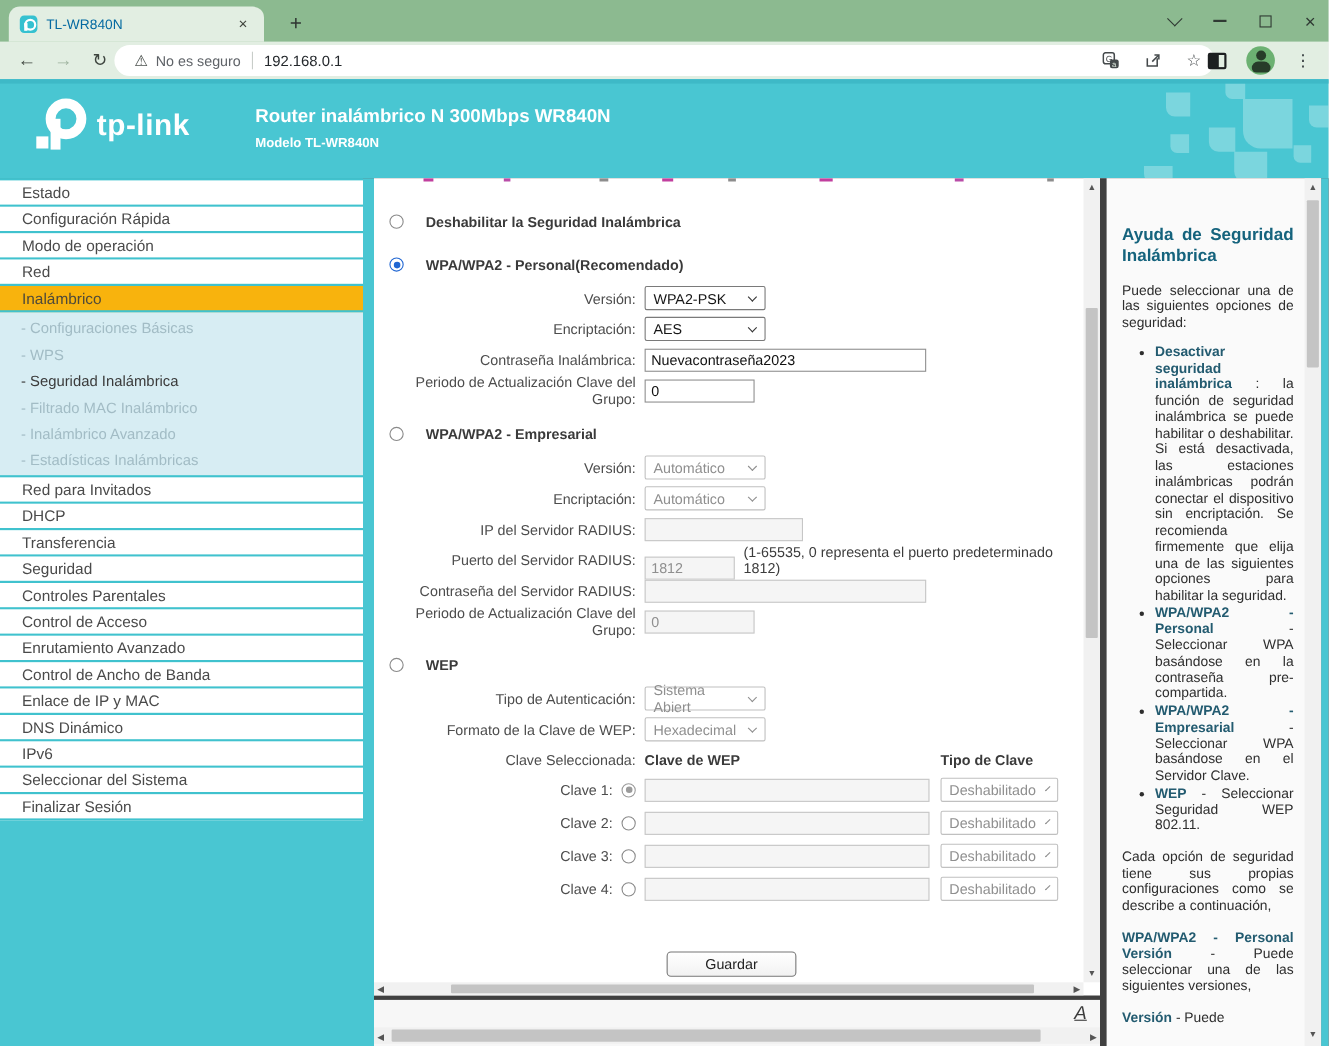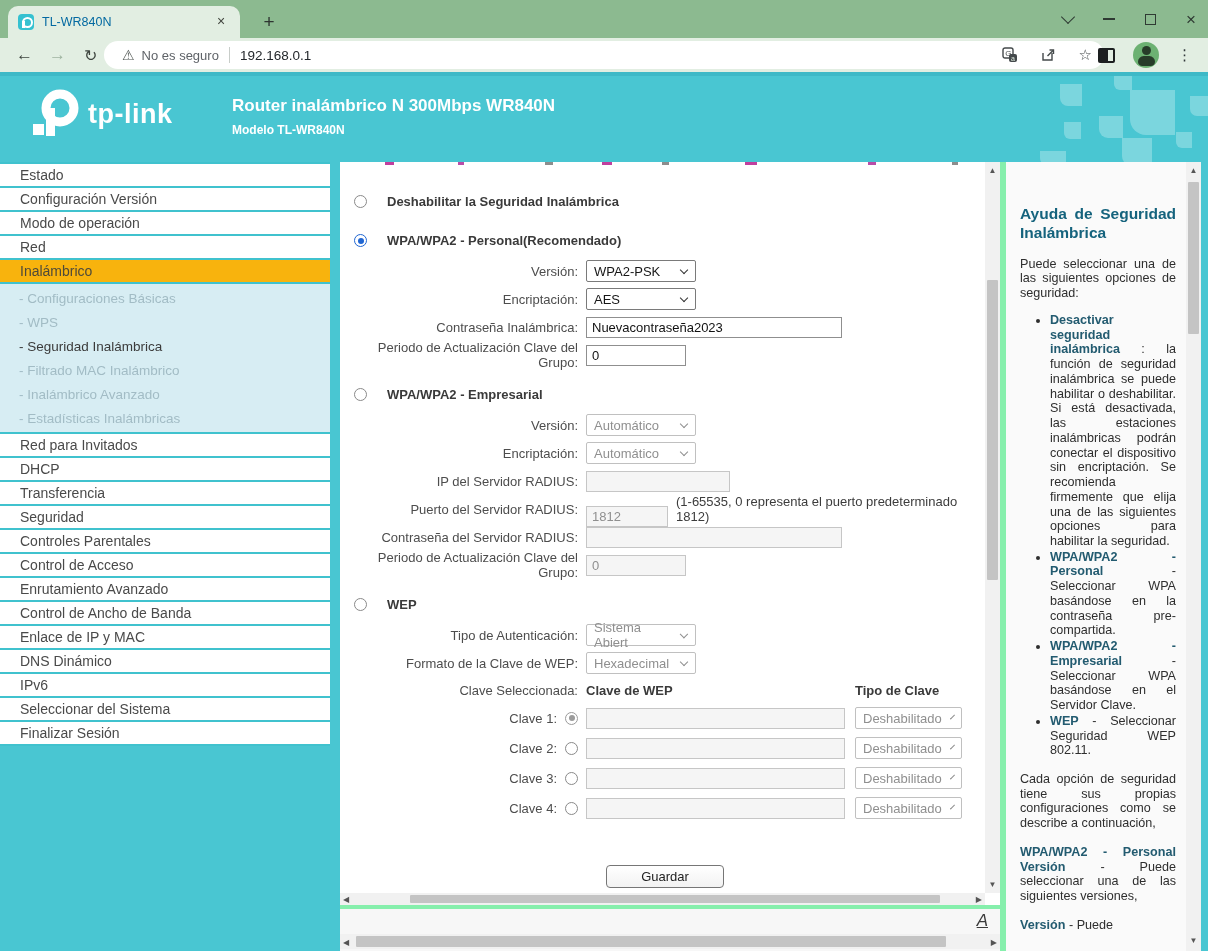--- a/index.html
+++ b/index.html
@@ -46,21 +46,21 @@
   
   .banner { position:absolute; left:0; top:72px; width:1208px; height:90px; background:#49c6d2; border-top:4px solid #3eb9c7; overflow:hidden; }
   .logo { position:absolute; left:28px; top:12px; display:flex; align-items:center; }
   .brand { color:#fff; font-size:27px; font-weight:bold; letter-spacing:.5px; margin-left:6px; }
   .titles { position:absolute; left:232px; top:20px; color:#fff; }
   .btitle { font-size:17px; font-weight:bold; }
   .bmodel { font-size:12px; font-weight:bold; margin-top:7px; }
   .sq { position:absolute; background:rgba(255,255,255,.28); }
 
   
-  .page { position:absolute; left:0; top:162px; width:1208px; height:789px; background:#86efac; }
+  .page { position:absolute; left:0; top:162px; width:1208px; height:789px; background:#404040; }
   .teal-left { position:absolute; left:0; top:0; width:340px; height:789px; background:#49c6d2; }
   .teal-right { position:absolute; right:0; top:0; width:7px; height:789px; background:#49c6d2; }
 
   
   .menu { position:absolute; left:0; top:0; width:330px; }
   .mi { height:24px; background:#fff; border-bottom:2px solid #40c2ce; display:flex; align-items:center;
         padding-left:20px; font-size:14px; color:#4a4a4a; cursor:pointer; }
   .mi.active { background:#f8b30d; color:#4e4a3a; }
   .sub { background:#d7edf3; border-bottom:2px solid #40c2ce; padding:2px 0; }
   .smi { height:24px; display:flex; align-items:center; padding-left:19px; font-size:13.5px; color:#a2bcc5; cursor:pointer; }
@@ -196,21 +196,21 @@
 
   <div class="page">
     <div class="teal-left"></div>
     <div class="teal-right"></div>
 
     <nav class="menu" style="border-top:2px solid #40c2ce;">
       <div class="mi">
           <span>Estado</span>
         </div>
       <div class="mi">
-          <span>Configuración Versión</span>
+          <span>Configuración Rápida</span>
         </div>
       <div class="mi">
           <span>Modo de operación</span>
         </div>
       <div class="mi">
           <span>Red</span>
         </div>
       <div class="mi active">
           <span>Inalámbrico</span>
         </div>

